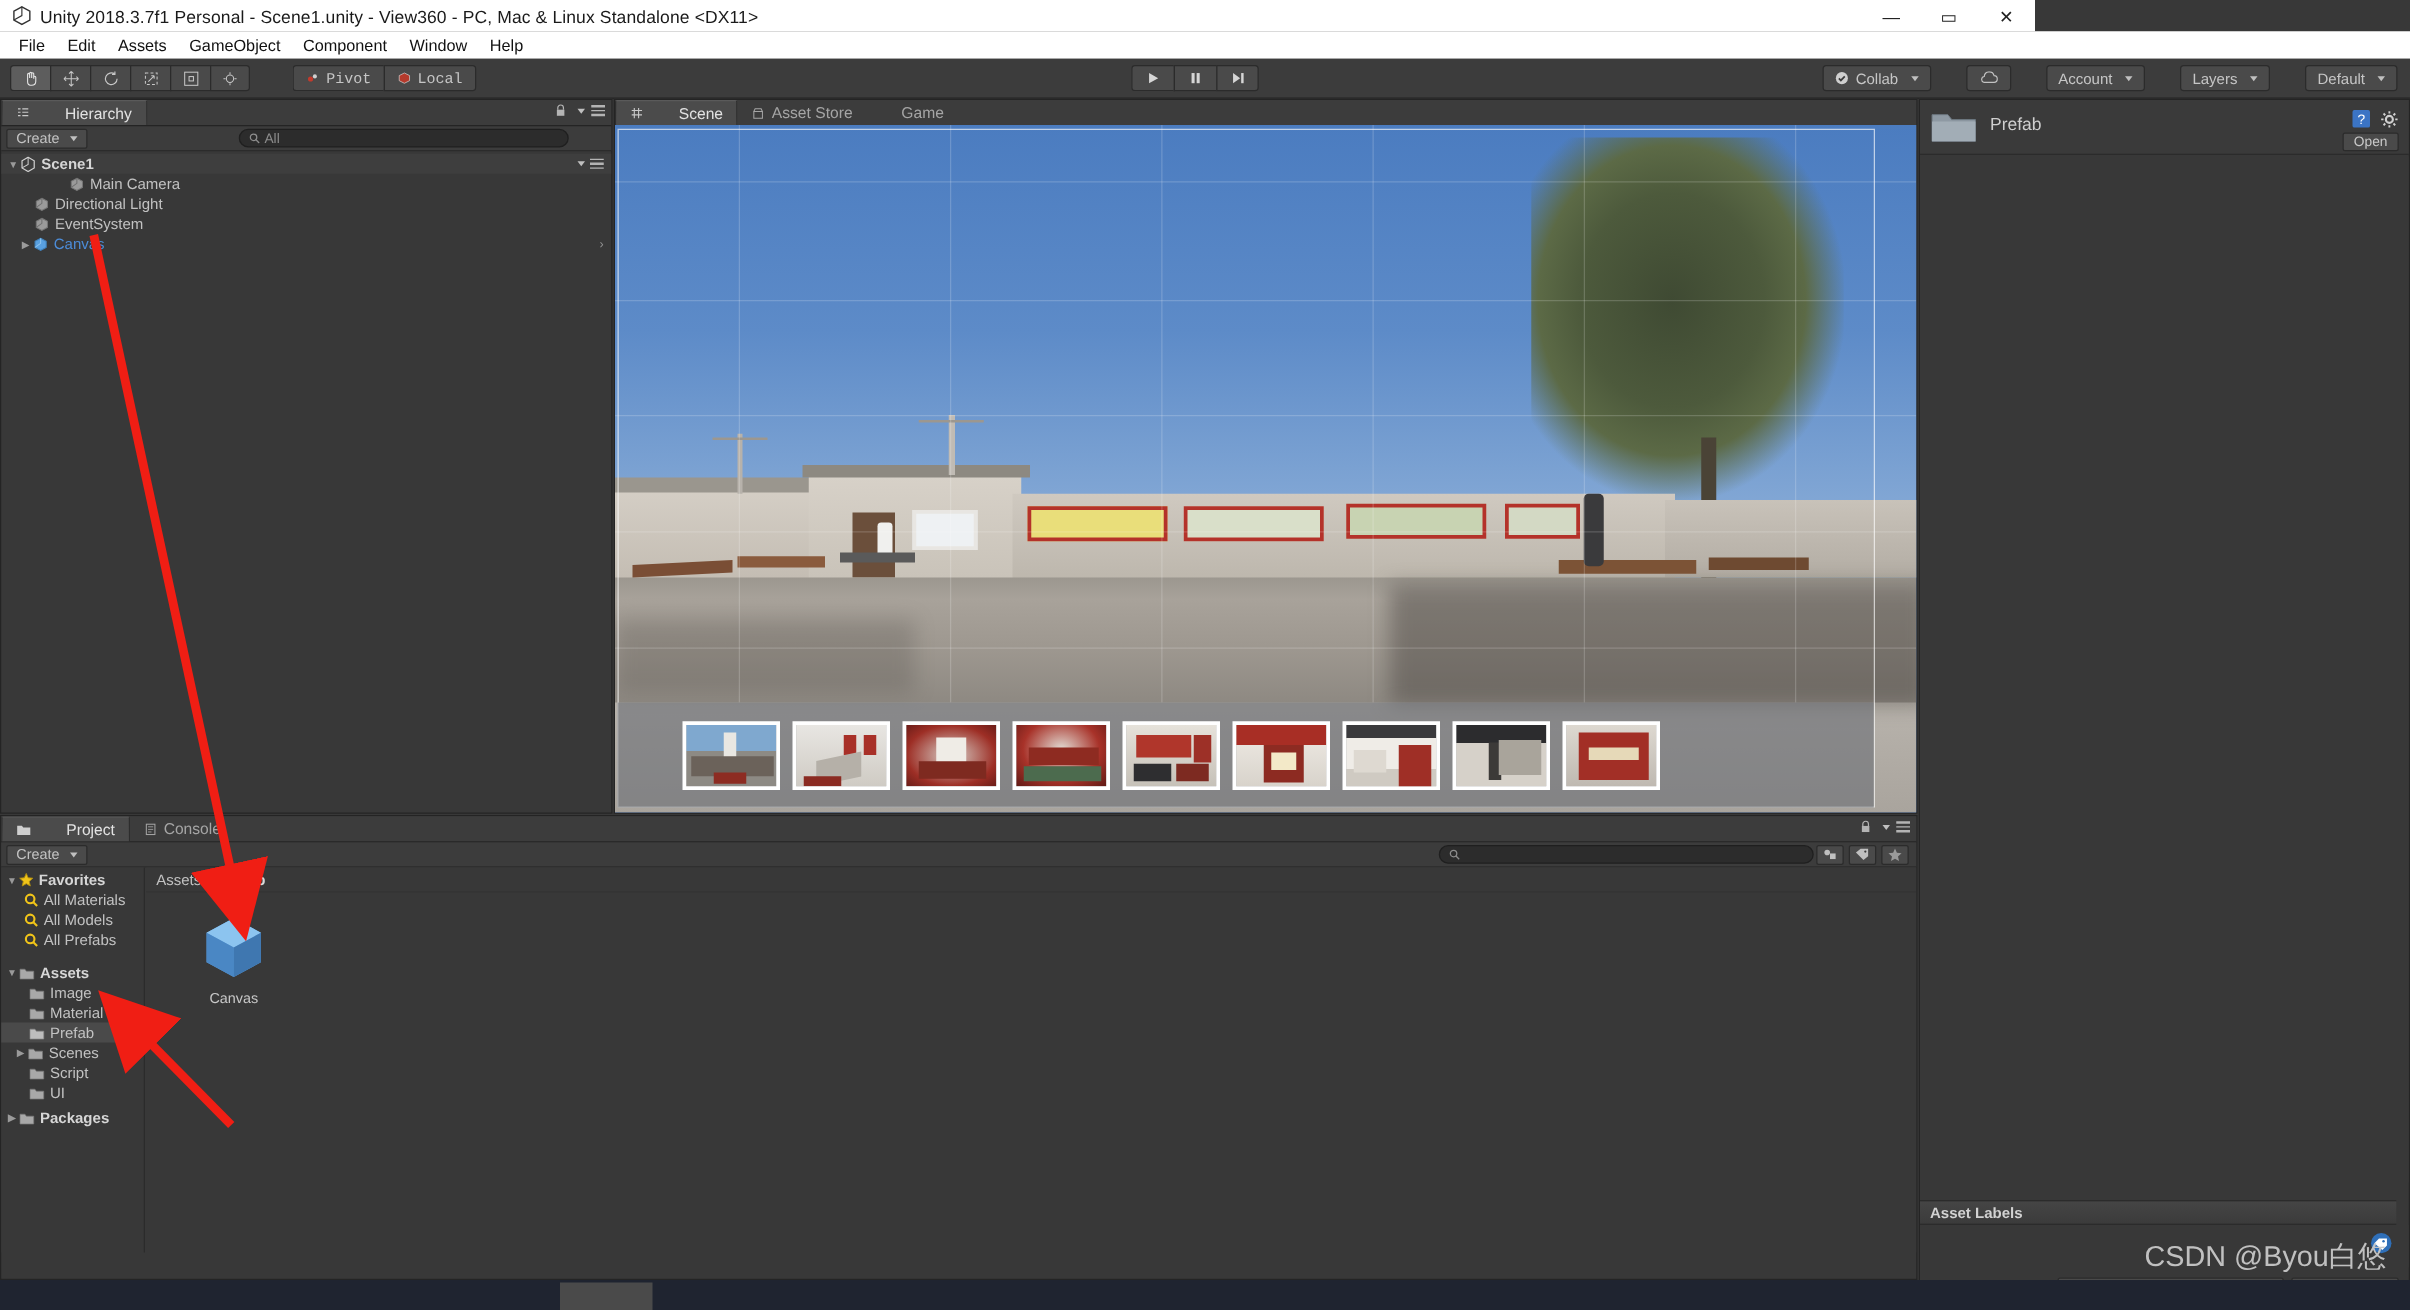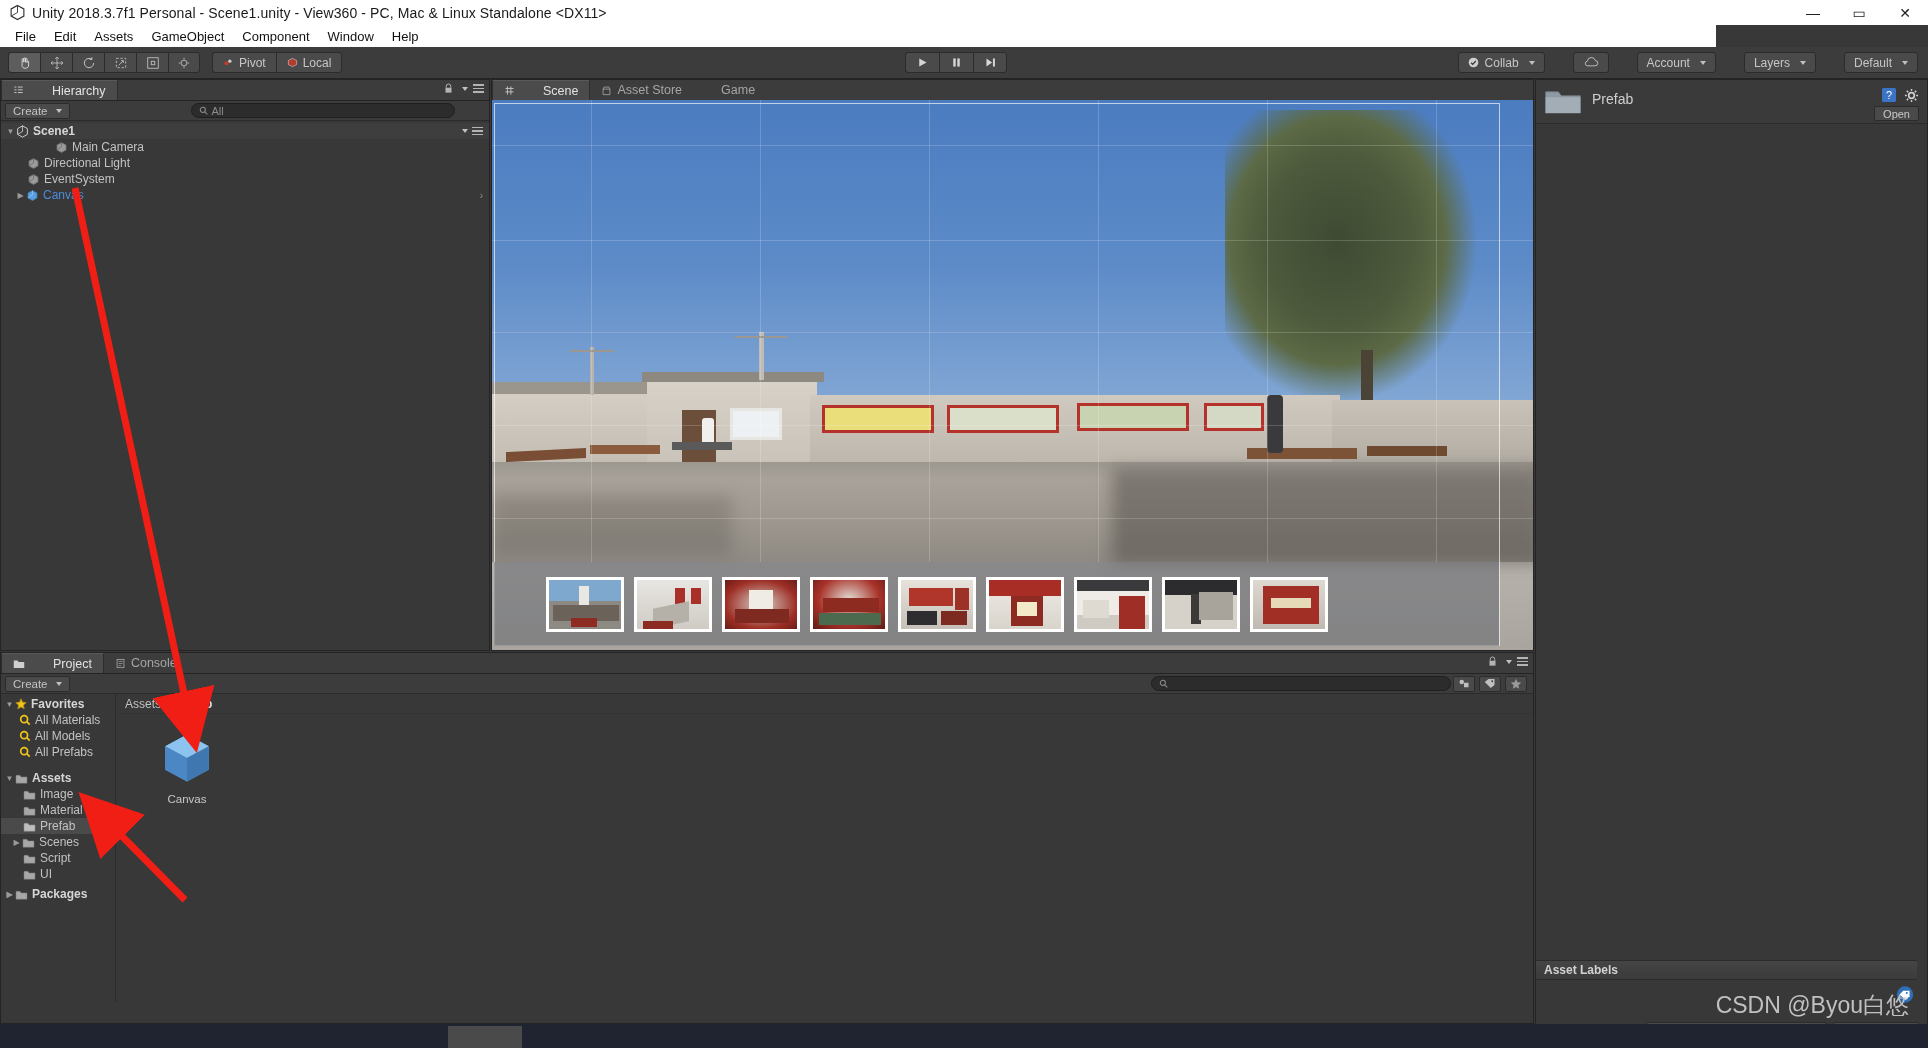--- a/index.html
+++ b/index.html
@@ -8,32 +8,32 @@
     background: #383838;
     font-family: "Liberation Sans", sans-serif;
     font-size: 13px;
     color: #b4b4b4;
     overflow: hidden;
   }
   .app { position: relative; width: 1928px; height: 1048px; }
 
   
   .titlebar {
-    position: absolute; top: 0; left: 0; width: 1928px; height: 25px;
+    position: absolute; top: 0; left: 0; width: 1628px; height: 25px;
     background: #ffffff; color: #000000;
     display: flex; align-items: center;
   }
   .title-unity-logo { width: 22px; height: 18px; margin-left: 6px; display:flex; align-items:center; justify-content:center; }
   .title-text { margin-left: 4px; font-size: 14px; color: #1a1a1a; letter-spacing: .1px; }
   .win-controls { position: absolute; right: 0; top: 0; height: 25px; display: flex; }
   .win-btn { width: 46px; height: 25px; display:flex; align-items:center; justify-content:center; color:#222; font-size:14px; }
 
   
   .menubar {
-    position: absolute; top: 25px; left: 0; width: 1716px; height: 22px;
+    position: absolute; top: 25px; left: 0; width: 1928px; height: 22px;
     background: #ffffff; color: #111; display: flex; align-items: center;
     padding-left: 6px; font-size: 13px;
   }
   .menu-item { padding: 2px 9px; cursor: default; }
 
   
   .toolbar {
     position: absolute; top: 47px; left: 0; width: 1928px; height: 32px;
     background: #3c3c3c; border-bottom: 1px solid #232323;
     display: flex; align-items: center;
@@ -41,21 +41,21 @@
   .tgroup { display: flex; align-items: center; margin-left: 8px; }
   .tbtn {
     height: 21px; min-width: 32px; background: #4a4a4a;
     border: 1px solid #2b2b2b; border-right-width: 0;
     display: flex; align-items: center; justify-content: center;
     color: #c8c8c8;
   }
   .tbtn:first-child { border-radius: 3px 0 0 3px; }
   .tbtn:last-child { border-radius: 0 3px 3px 0; border-right-width: 1px; }
   .tbtn.active { background: #5d5d5d; }
-  .pivotgroup { margin-left: 12px; display:flex; }
+  .pivotgroup { margin-left: 34px; display:flex;font-family:Liberation Mono, monospace; }
   .pivotbtn {
     height: 21px; padding: 0 10px; background: #4a4a4a; border: 1px solid #2b2b2b;
     border-right-width: 0; display:flex; align-items:center; gap:5px; font-size: 12px; color:#c6c6c6;
   }
   .pivotbtn:first-child { border-radius: 3px 0 0 3px; }
   .pivotbtn:last-child { border-radius: 0 3px 3px 0; border-right-width:1px; }
   .playgroup { position:absolute; left: 905px; display:flex; }
   .playbtn {
     width: 34px; height: 21px; background:#4a4a4a; border:1px solid #2b2b2b; border-right-width:0;
     display:flex; align-items:center; justify-content:center;

